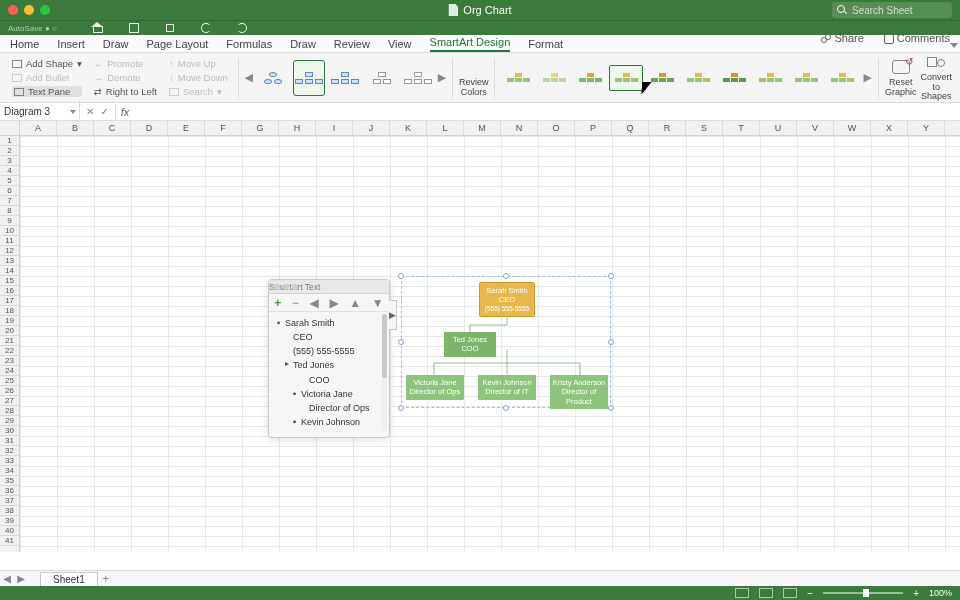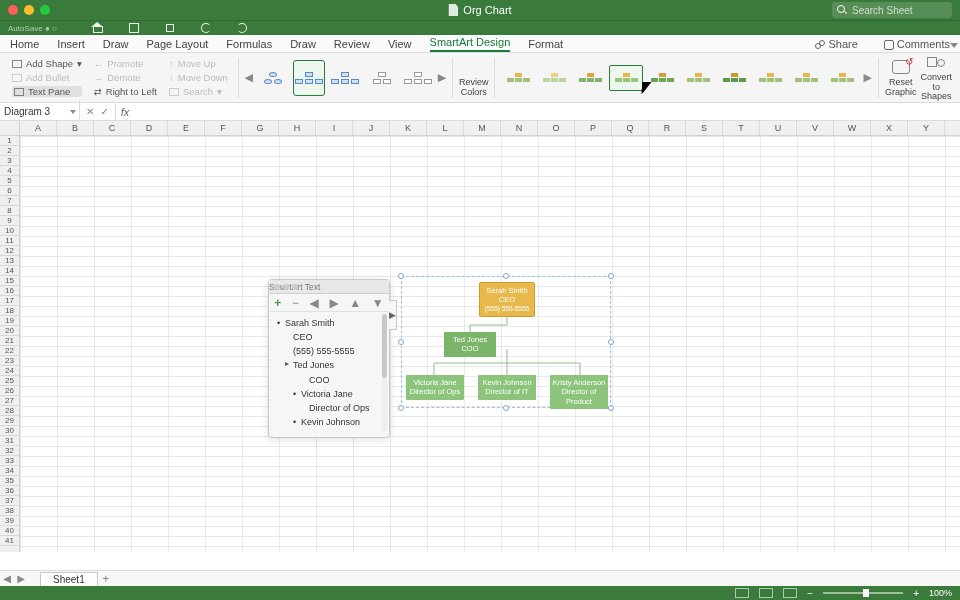--- a/index.html
+++ b/index.html
@@ -29,21 +29,21 @@
 .qa-home::after { content:""; position:absolute; left:-1px; top:0; width:0; height:0; border-left:6px solid transparent; border-right:6px solid transparent; border-bottom:5px solid #fff;}
 .qa-save::before { content:""; position:absolute; inset:1px; border:1px solid #fff; }
 .qa-undo::before, .qa-redo::before { content:""; position:absolute; width:8px; height:8px; border:1.2px solid #fff; border-right-color:transparent; border-radius:50%; top:1px; left:1px;}
 .qa-redo::before { transform: scaleX(-1); }
 .qa-print::before { content:""; position:absolute; inset:2px; border:1px solid #fff; }
 
 
 .tabs-row { height: 18px; background: #fafafa; border-bottom:1px solid #dcdcdc; display:flex; align-items:flex-end; padding:0 10px; gap:18px; position:relative;}
 .tab { font-size:11px; color:#444; padding-bottom:2px; cursor:pointer; }
 .tab.active { color: #1a7a3a; border-bottom:2px solid #1a7a3a; }
-.tabs-right { position:absolute; right:10px; bottom:2px; display:flex; gap:26px; font-size:11px; color:#555;}
+.tabs-right { position:absolute; right:10px; bottom:8px; display:flex; gap:20px; font-size:11px; color:#555;}
 .tabs-right .ic { width:10px; height:10px; display:inline-block; vertical-align:middle; margin-right:3px; position:relative;}
 .ic-share::before { content:""; position:absolute; width:4px; height:4px; border:1px solid #666; border-radius:50%; left:0; top:3px;}
 .ic-share::after { content:""; position:absolute; width:4px; height:4px; border:1px solid #666; border-radius:50%; right:0; top:0;}
 .ic-comment::before { content:""; position:absolute; inset:0; border:1px solid #666; border-radius:2px;}
 .collapse-caret { position:absolute; right:2px; bottom:4px; width:0;height:0;border-left:4px solid transparent;border-right:4px solid transparent;border-top:5px solid #888;}
 
 
 .ribbon { height: 50px; background: #f5f5f5; border-bottom:1px solid #dcdcdc; display:flex; align-items:center; padding:0 8px; gap:4px;}
 .rib-group { display:flex; flex-direction:column; gap:2px; padding:0 4px; height:40px; justify-content:space-around;}
 .rib-small { font-size:9.5px; color:#555; display:flex; align-items:center; gap:4px; white-space:nowrap;}

